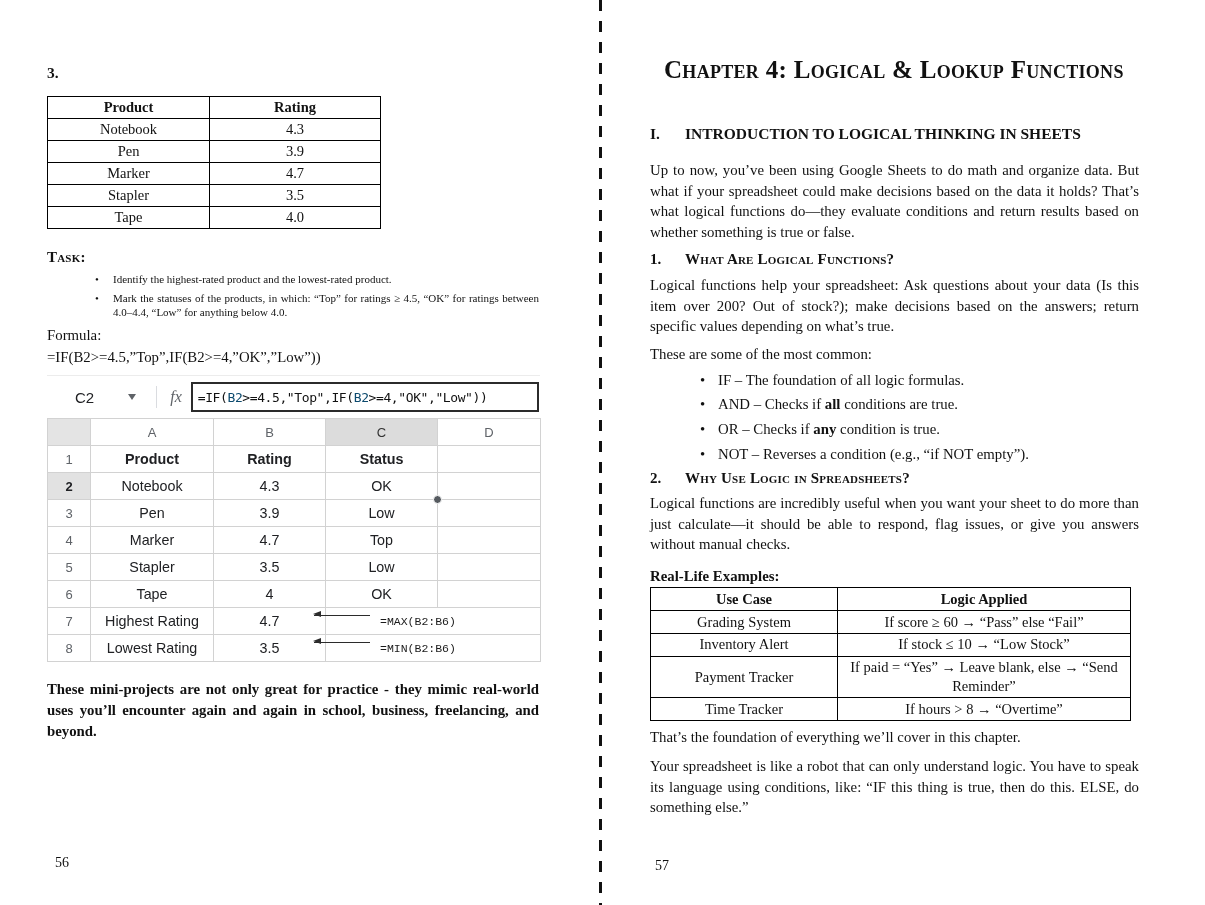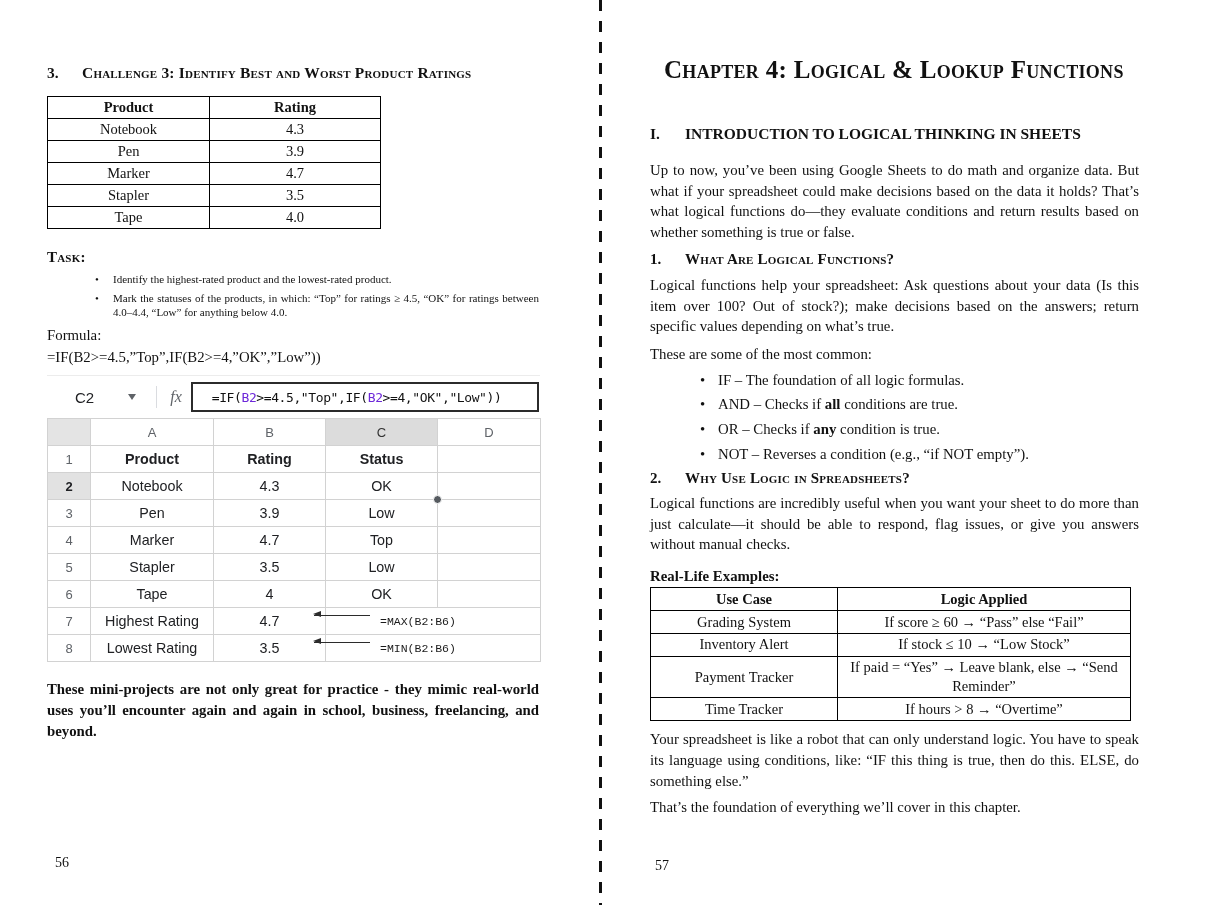--- a/index.html
+++ b/index.html
@@ -41,23 +41,23 @@
   .sheet { margin-top:9px; width:493px; font-family:"Liberation Sans","DejaVu Sans",sans-serif;
            color:#202124; border-top:1px solid #ececec; }
   .fbar { display:flex; align-items:center; height:42px; padding-left:28px; }
   .namebox { font-size:15px; }
   .dd-icon { margin-left:34px; width:0; height:0;
              border-left:4.5px solid transparent; border-right:4.5px solid transparent;
              border-top:6px solid #5f6368; }
   .fsep { width:1px; height:22px; background:#dadce0; margin-left:20px; margin-right:13px; }
   .fx { font-family:"Liberation Serif",serif; font-style:italic; font-size:16px; color:#5f6368; }
   .fbox { flex:1; margin-left:9px; margin-right:1px; border:2px solid #2b2b2b; height:30px;
-          display:flex; align-items:center; padding:0 19px; white-space:nowrap; overflow:hidden;
+          display:flex; align-items:center; padding:0 5px; white-space:nowrap; overflow:hidden;
           font-family:"DejaVu Sans Mono",monospace; font-size:13px; letter-spacing:-0.4px; color:#111; }
-  .fbox .ref { color:#6d28d9; }
+  .fbox .ref { color:#0c4a6e; }
   table.grid { border-collapse:collapse; table-layout:fixed; width:493px; }
   table.grid col.c-rn{width:43px;} table.grid col.c-a{width:123px;}
   table.grid col.c-b{width:112px;} table.grid col.c-c{width:112px;} table.grid col.c-d{width:103px;}
   table.grid th, table.grid td { border:1px solid #d2d2d2; height:26px; text-align:center;
                                  font-weight:400; padding:0; overflow:visible; }
   table.grid tr { height:27px; }
   .colhdr { font-size:13px; color:#5f6368; background:#fff; }
   .colhdr.selcol { background:#dcdcdc; color:#333; }
   .corner { background:#e4e4e4; }
   .rn { font-size:13px; color:#5f6368; background:#fff; }
@@ -101,21 +101,20 @@
 </style>
 </head>
 <body>
 
 <div class="spread">
 
   <section class="page page-left">
 
     <h2 class="num-heading lp-heading">
       <span class="h-num">3.</span>
-      <span class="sc">Challenge 3: Identify Best and Worst Product Ratings</span>
     </h2>
 
     <table class="ratings-table">
       <tbody>
           <tr>
         <th class="c-prod">Product</th>
         <th>Rating</th>
       </tr>
       <tr>
         <td>Notebook</td>
@@ -264,21 +263,21 @@
       <span>INTRODUCTION TO LOGICAL THINKING IN SHEETS</span>
     </h2>
 
     <p class="para p-intro">Up to now, you’ve been using Google Sheets to do math and organize data. But what if your spreadsheet could make decisions based on the data it holds? That’s what logical functions do—they evaluate conditions and return results based on whether something is true or false.</p>
 
     <h3 class="num-heading sub-heading sub1">
       <span class="h-num">1.</span>
       <span class="sc">What Are Logical Functions?</span>
     </h3>
 
-    <p class="para p-what">Logical functions help your spreadsheet: Ask questions about your data (Is this item over 100? Out of stock?); make decisions based on the answers; return specific values depending on what’s true.</p>
+    <p class="para p-what">Logical functions help your spreadsheet: Ask questions about your data (Is this item over 200? Out of stock?); make decisions based on the answers; return specific values depending on what’s true.</p>
 
     <p class="para common-label">These are some of the most common:</p>
 
     <ul class="logic-bullets">
       <li><span>IF – The foundation of all logic formulas.</span><b></b><span></span></li>
       <li><span>AND – Checks if </span><b>all</b><span> conditions are true.</span></li>
       <li><span>OR – Checks if </span><b>any</b><span> condition is true.</span></li>
       <li><span>NOT – Reverses a condition (e.g., “if NOT empty”).</span><b></b><span></span></li>
     </ul>
 
@@ -309,19 +308,19 @@
         <td>Payment Tracker</td>
         <td>If paid = “Yes” → Leave blank, else → “Send Reminder”</td>
       </tr>
       <tr>
         <td>Time Tracker</td>
         <td>If hours &gt; 8 → “Overtime”</td>
       </tr>
     </tbody>
       </table>
 
+    <p class="para p-foundation">That’s the foundation of everything we’ll cover in this chapter.</p>
     <p class="para p-robot">Your spreadsheet is like a robot that can only understand logic. You have to speak its language using conditions, like: “IF this thing is true, then do this. ELSE, do something else.”</p>
-    <p class="para p-foundation">That’s the foundation of everything we’ll cover in this chapter.</p>
 
     <div class="pagenum pn-right">57</div>
   </section>
 
 </div>
 
 </body></html>

